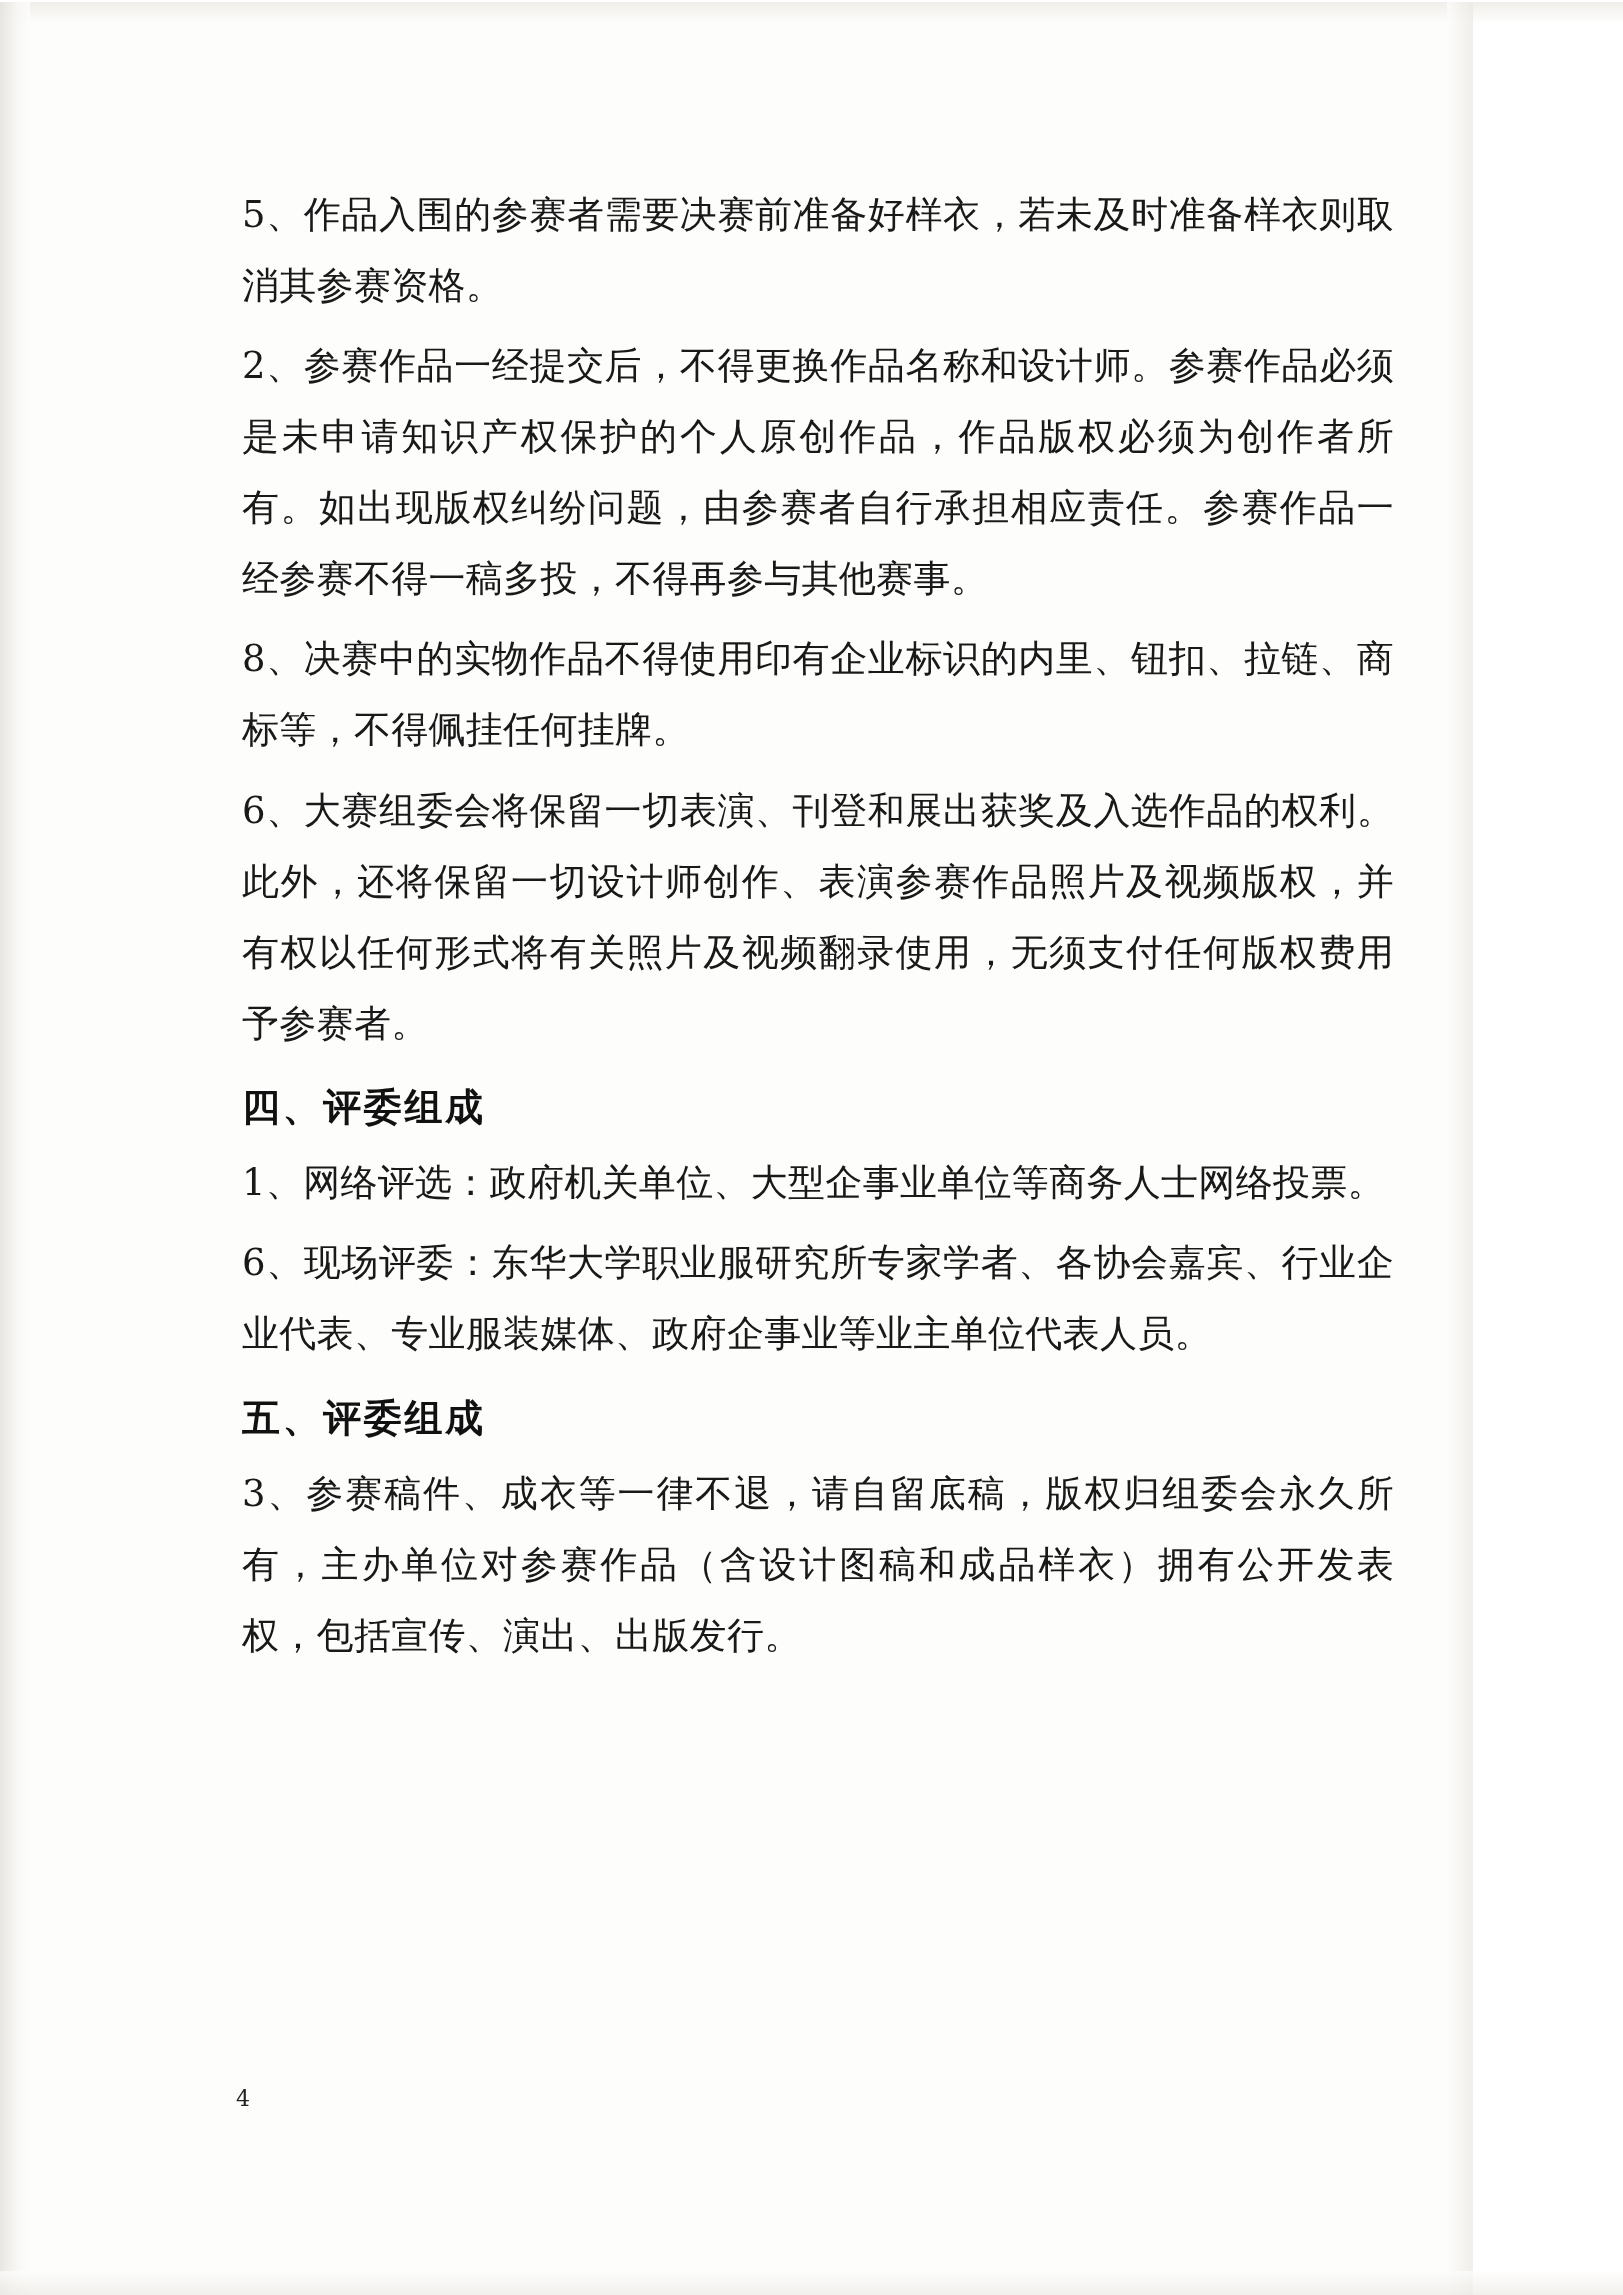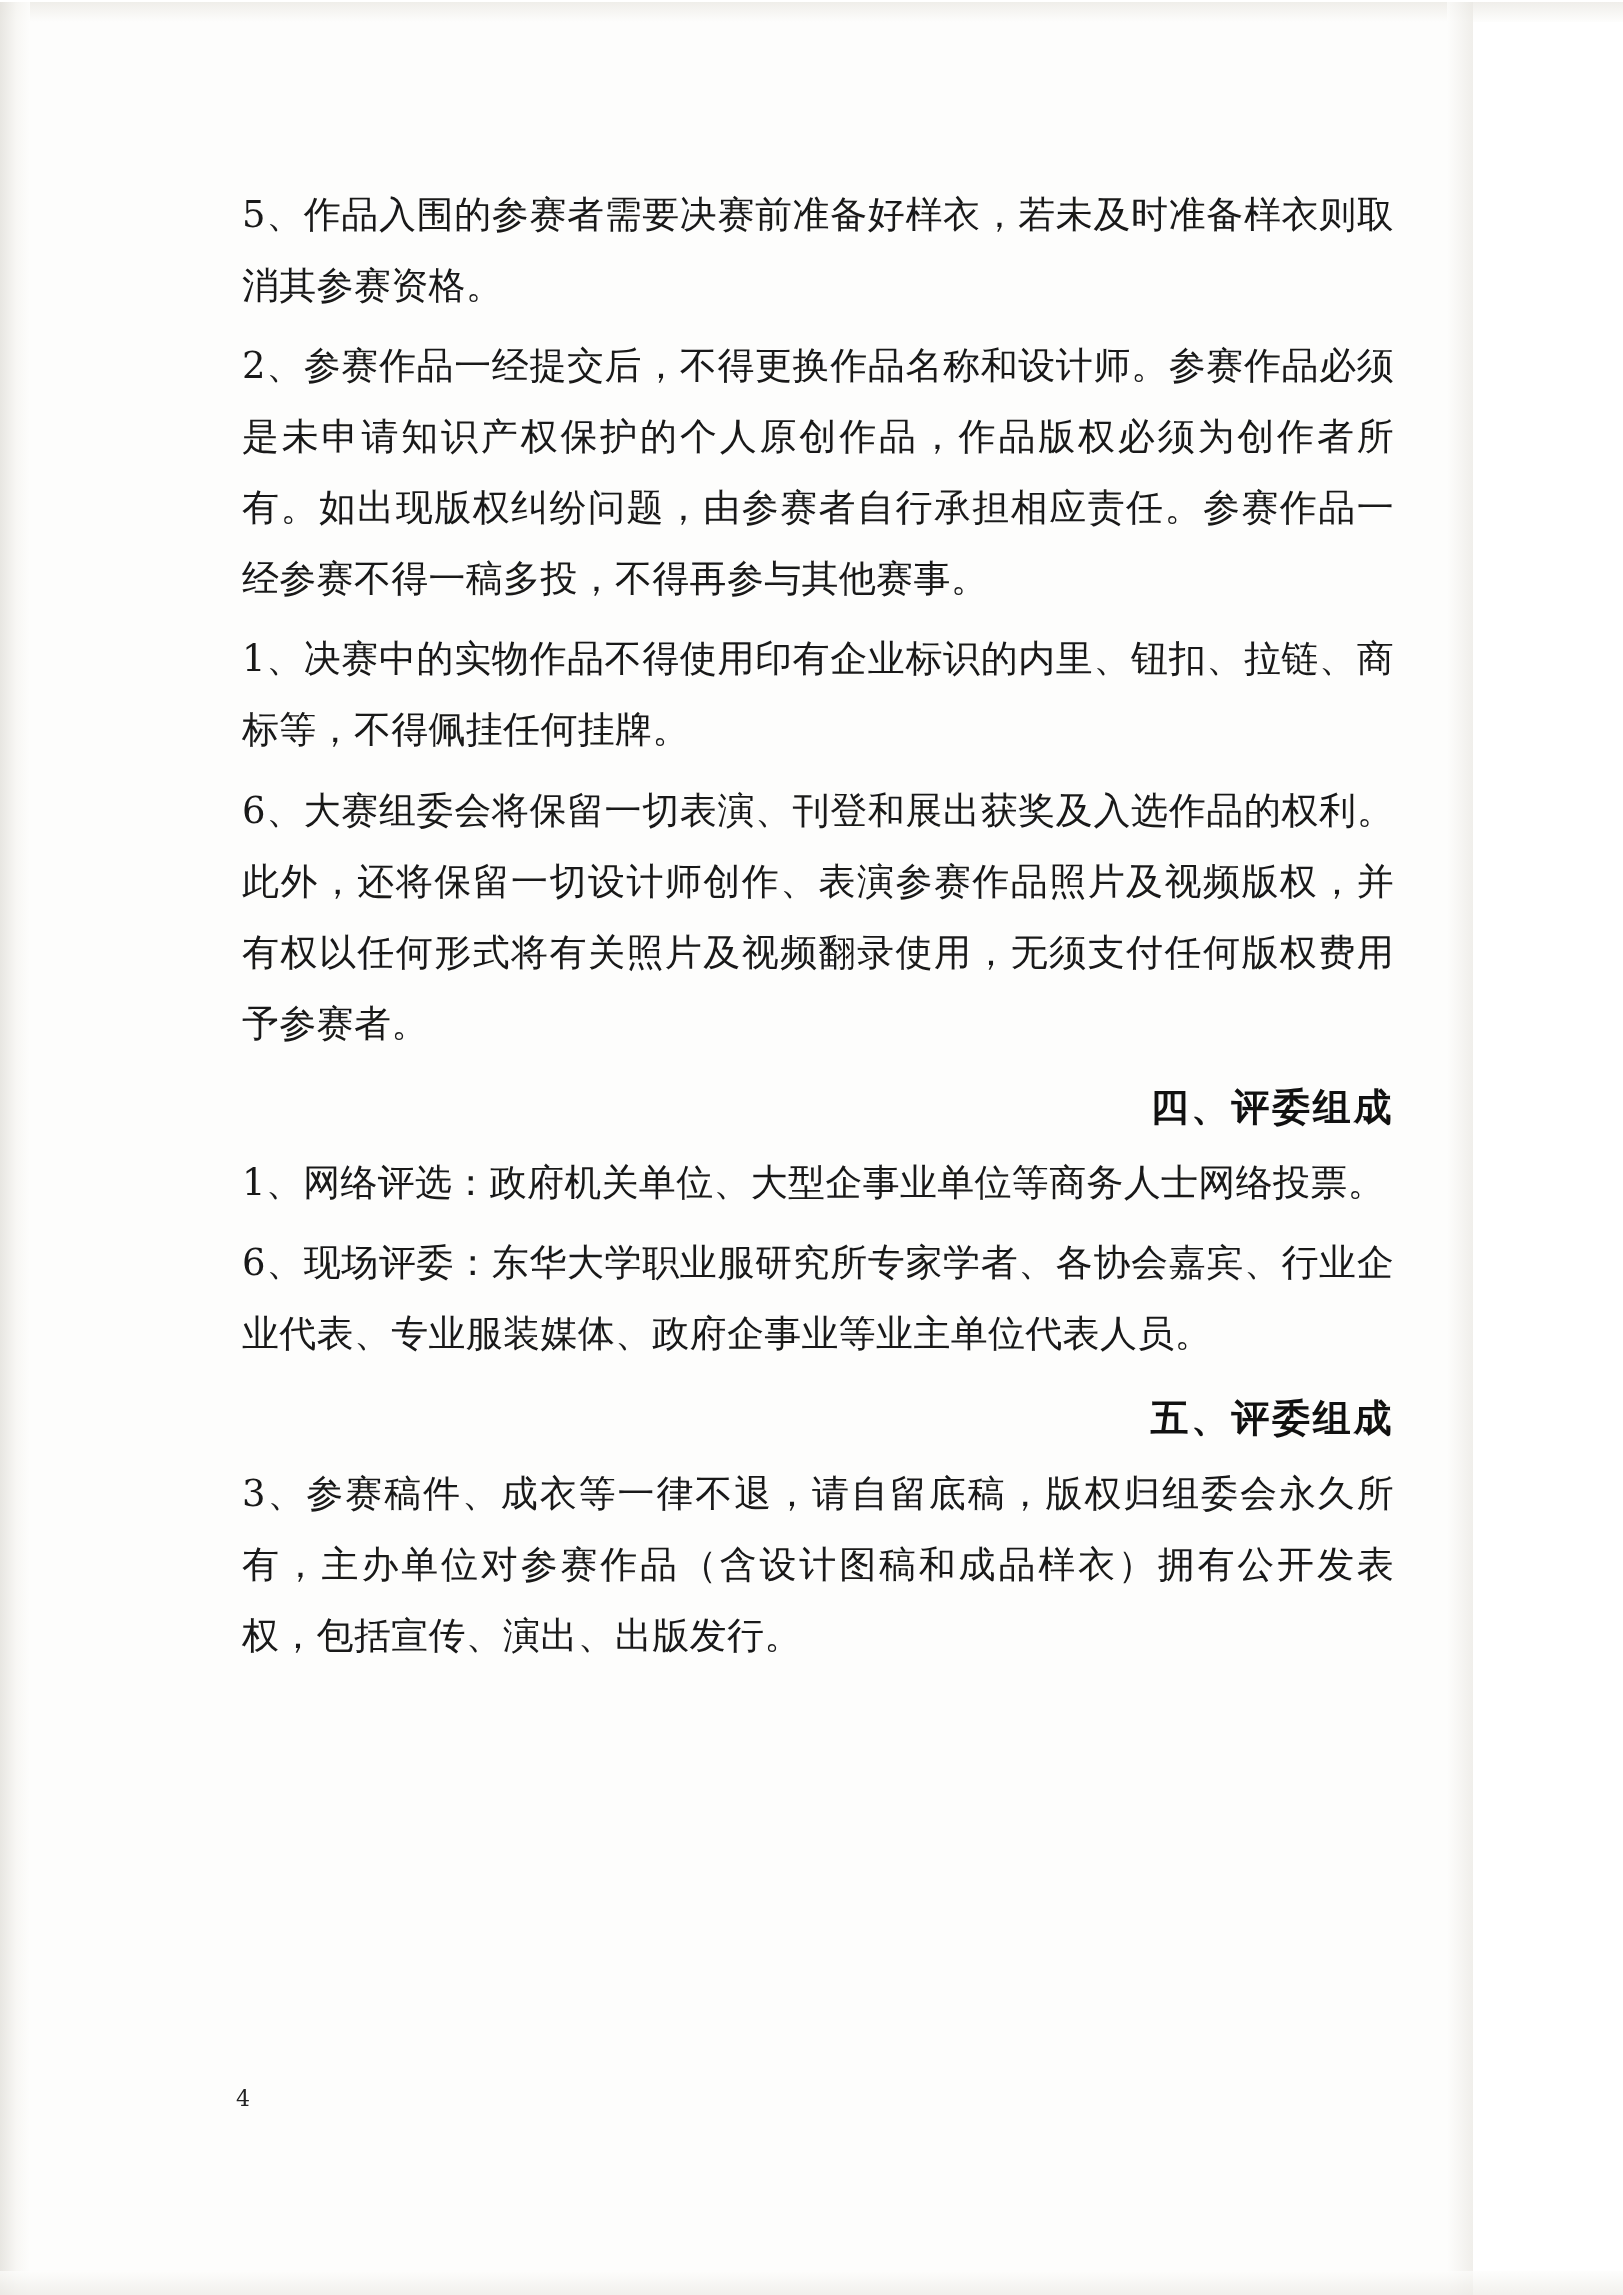--- a/index.html
+++ b/index.html
@@ -69,21 +69,20 @@
     color: #191919;
   }
   .heading {
     font-size: 38px;
     line-height: 73px;
     font-weight: bold;
     margin: 11.8px 0 3.9px 0;
     letter-spacing: 2.6px;
     color: #111111;
     font-family: "DejaVu Serif", serif;
-    text-align: right;
   }
   .page-number {
     position: absolute;
     left: 236px;
     top: 2084px;
     font-size: 22px;
     color: #222;
     font-family: "DejaVu Serif", serif;
   }
 </style>
@@ -92,21 +91,21 @@
 
 <div class="page">
   <div class="scan-edge-top"></div>
   <div class="scan-edge-left"></div>
   <div class="scan-edge-right"></div>
   <div class="scan-edge-bottom"></div>
 
   <div class="content">
     <p class="para">5、作品入围的参赛者需要决赛前准备好样衣，若未及时准备样衣则取消其参赛资格。</p>
     <p class="para">2、参赛作品一经提交后，不得更换作品名称和设计师。参赛作品必须是未申请知识产权保护的个人原创作品，作品版权必须为创作者所有。如出现版权纠纷问题，由参赛者自行承担相应责任。参赛作品一经参赛不得一稿多投，不得再参与其他赛事。</p>
-    <p class="para">1、决赛中的实物作品不得使用印有企业标识的内里、钮扣、拉链、商标等，不得佩挂任何挂牌。</p>
+    <p class="para">8、决赛中的实物作品不得使用印有企业标识的内里、钮扣、拉链、商标等，不得佩挂任何挂牌。</p>
     <p class="para">6、大赛组委会将保留一切表演、刊登和展出获奖及入选作品的权利。此外，还将保留一切设计师创作、表演参赛作品照片及视频版权，并有权以任何形式将有关照片及视频翻录使用，无须支付任何版权费用予参赛者。</p>
     <h2 class="heading">四、评委组成</h2>
     <p class="para">1、网络评选：政府机关单位、大型企事业单位等商务人士网络投票。</p>
     <p class="para">6、现场评委：东华大学职业服研究所专家学者、各协会嘉宾、行业企业代表、专业服装媒体、政府企事业等业主单位代表人员。</p>
     <h2 class="heading">五、评委组成</h2>
     <p class="para">3、参赛稿件、成衣等一律不退，请自留底稿，版权归组委会永久所有，主办单位对参赛作品（含设计图稿和成品样衣）拥有公开发表权，包括宣传、演出、出版发行。</p>
   </div>
 
   <div class="page-number">4</div>
 </div>

